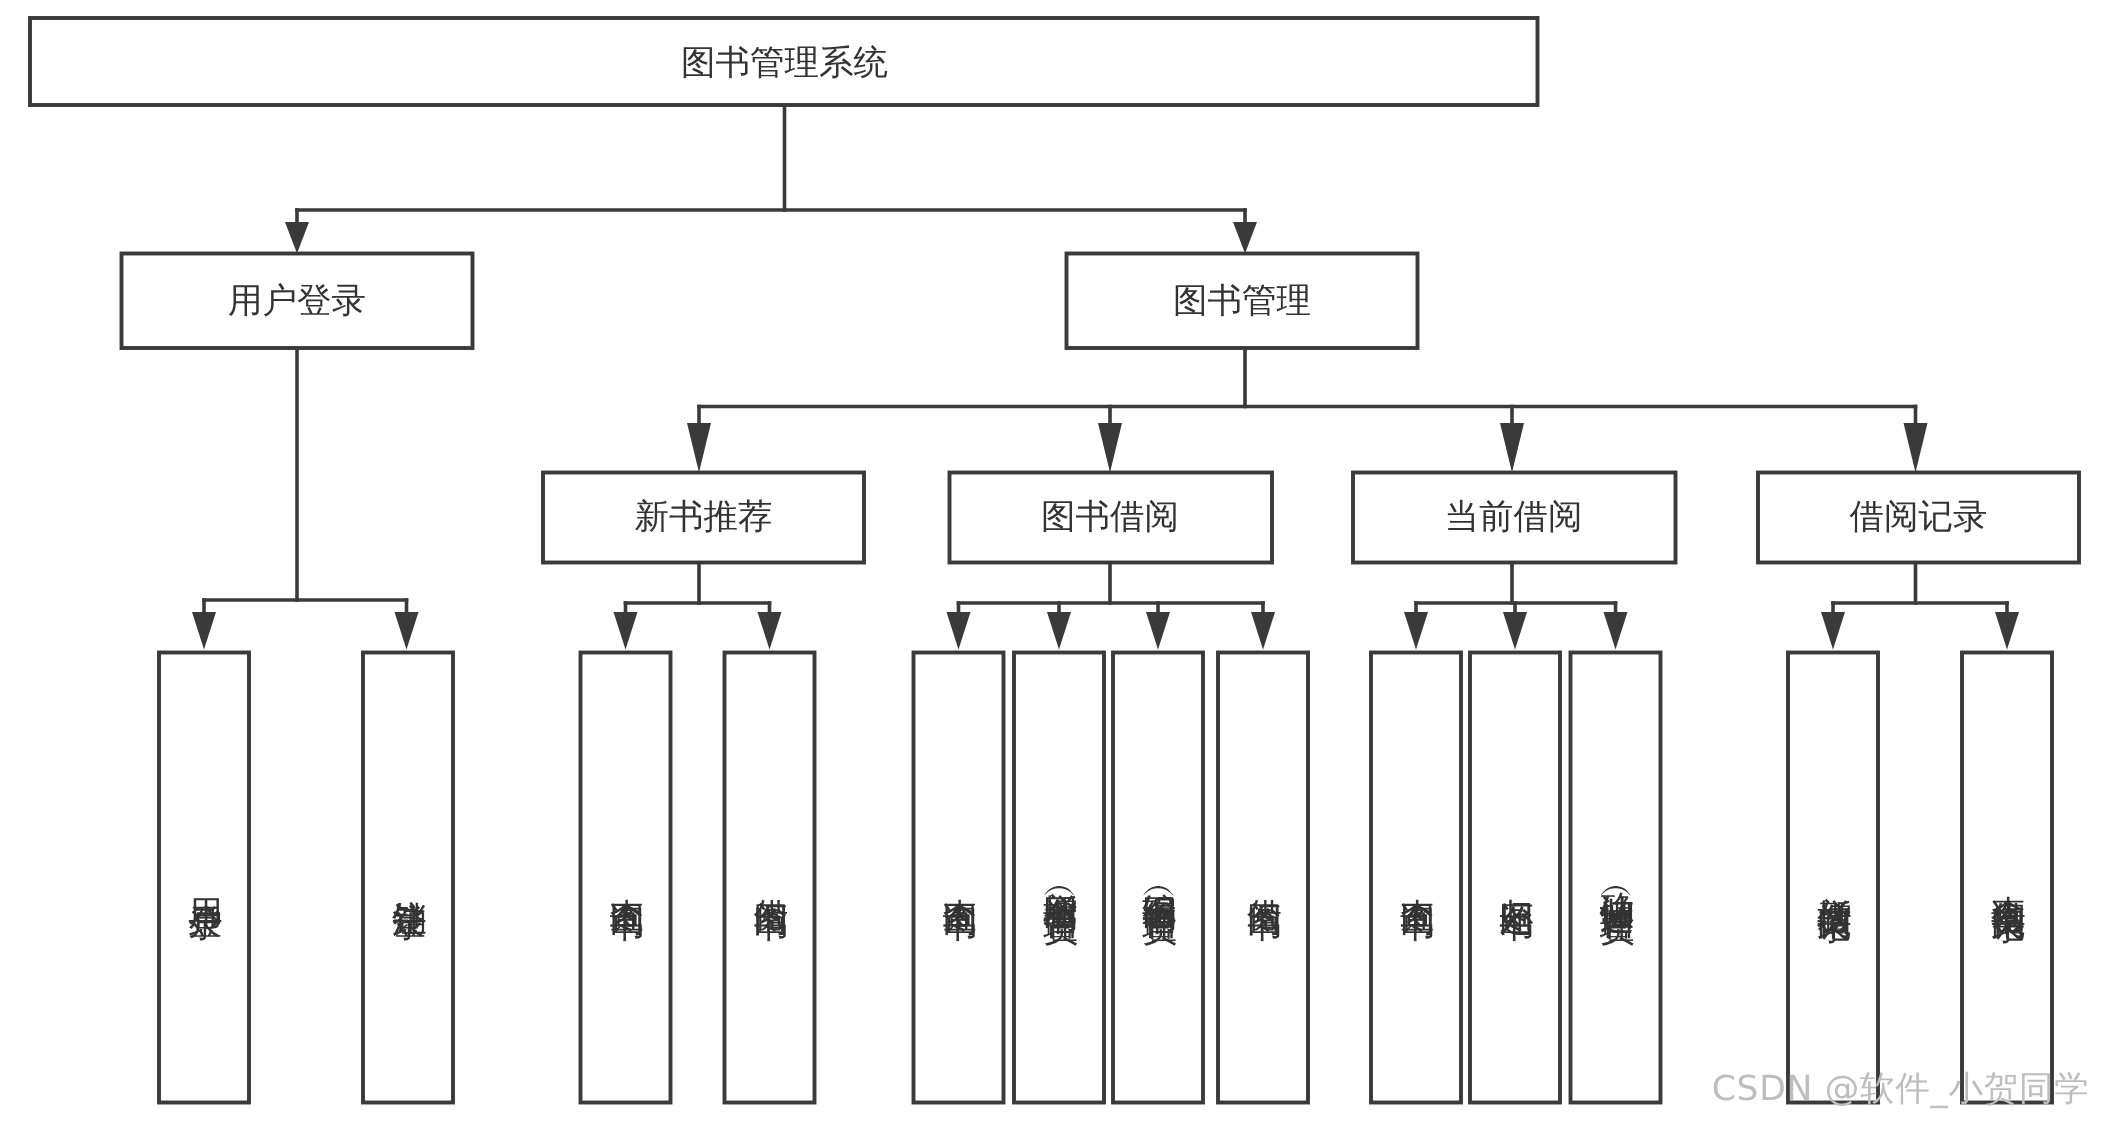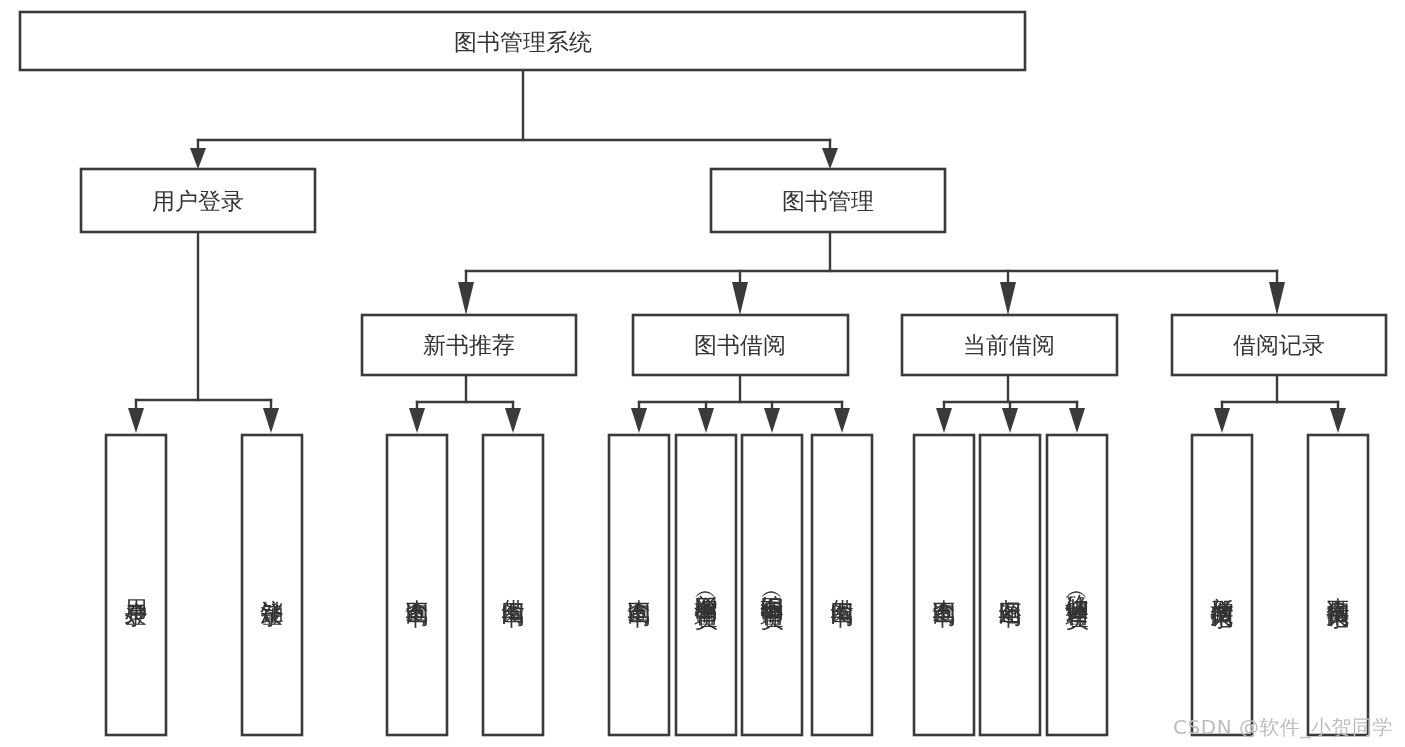--- a/index.html
+++ b/index.html
@@ -62,21 +62,21 @@
     justify-content: center;
     text-align: center;
     white-space: nowrap;
     pointer-events: none;
   }
   .watermark {
     position: absolute;
     right: 12px;
     bottom: 6px;
     font-family: "DejaVu Sans", "Liberation Sans", sans-serif;
-    font-size: 20px;
+    font-size: 23px;
     color: #bdbdbd;
     white-space: nowrap;
     letter-spacing: 0.5px;
   }
 </style>
 </head>
 <body>
 
 <div id="diagram-root">
 

